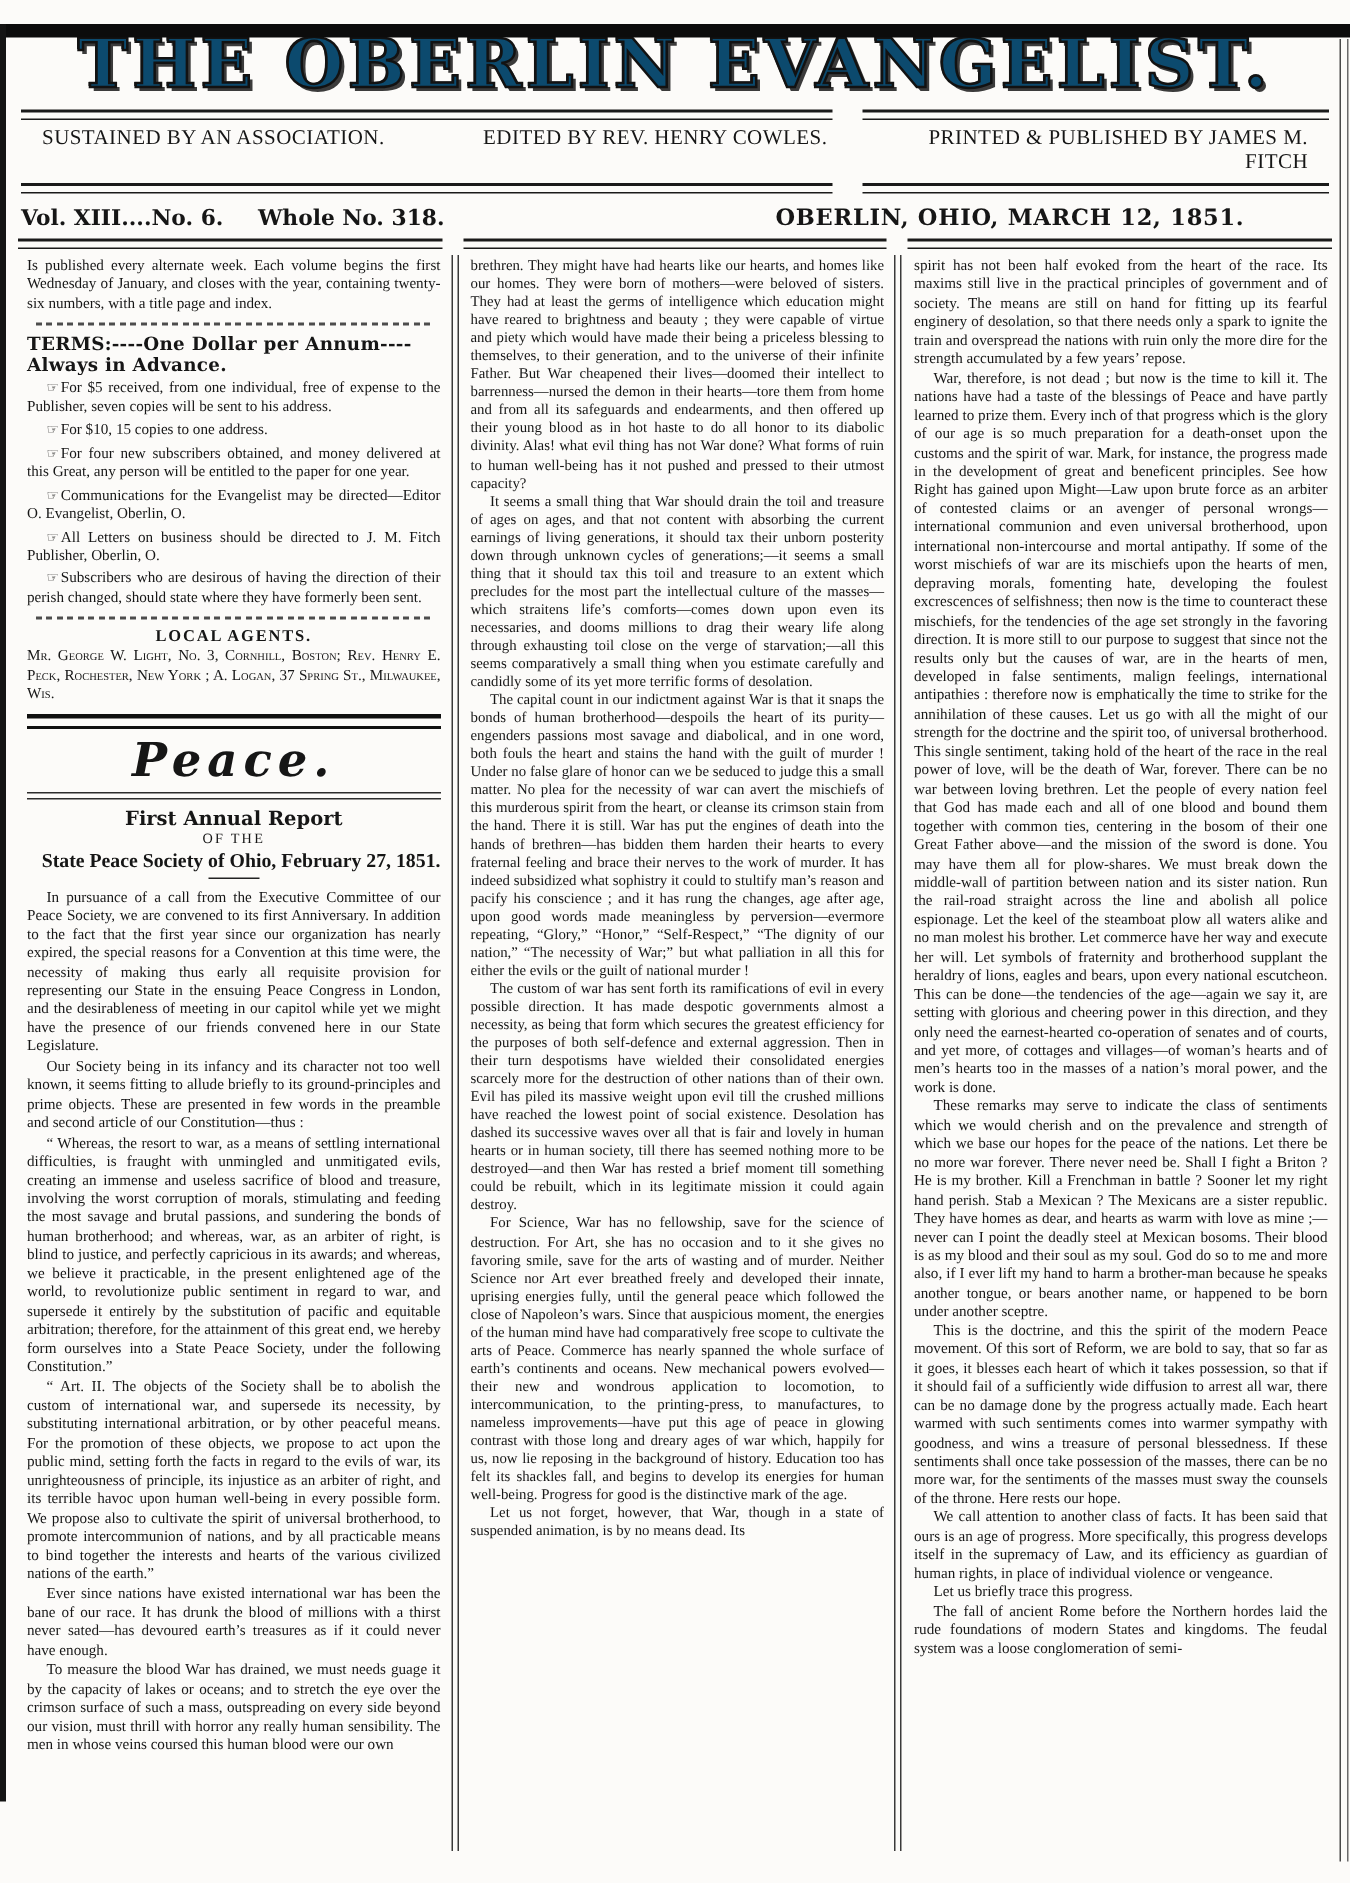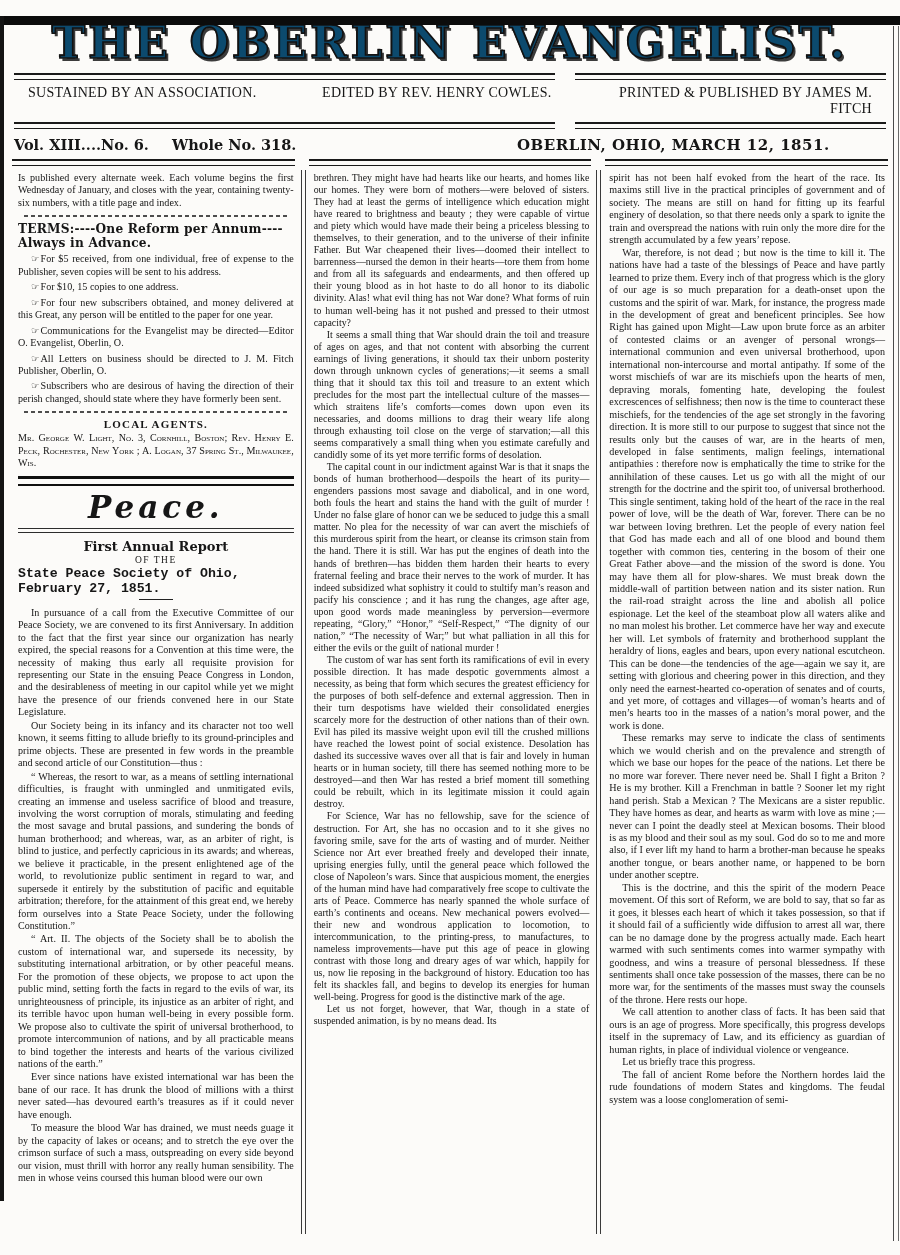--- a/index.html
+++ b/index.html
@@ -73,21 +73,21 @@
   .agents-text{font-variant:small-caps;}
   .heavy-rule{height:5px;border-top:3px solid #101010;border-bottom:2px solid #101010;margin:6px 0 3px;}
   .peace-title{
     text-align:center;margin:2px 0 1px;
     font-family:"DejaVu Serif",serif;font-weight:bold;font-style:italic;
     font-size:31px;letter-spacing:4px;
   }
   .thin-dbl{height:3px;border-top:1px solid #2d2d2d;border-bottom:1px solid #2d2d2d;margin:3px 0 6px;}
   .report-title{text-align:center;font-weight:bold;font-size:13px;margin:2px 0 1px;font-family:"DejaVu Serif",serif;}
   .of-the{text-align:center;font-size:9.5px;letter-spacing:1.5px;margin:1px 0;font-variant:small-caps;}
-  .society-title{text-align:left;font-weight:bold;font-size:13.2px;margin:1px 0 2px;font-family:Liberation Mono, monospace;}
+  .society-title{text-align:right;font-weight:bold;font-size:13.2px;margin:1px 0 2px;font-family:Liberation Serif, serif;}
   .small-dash{width:34px;border-top:1.2px solid #222;margin:3px auto 7px;}
 </style>
 </head>
 <body>
 
 <div class="page">
   <div class="edge-top"></div>
   <div class="edge-left"></div>
   <div class="edge-right"></div>
 
@@ -123,21 +123,21 @@
       <span class="dbl seg"></span>
   </div>
 
   <main class="columns">
 
     <section class="col col-left">
       <p class="bt noind">Is published every alternate week.   Each volume begins the first Wednesday of January, and closes with the year, containing twenty-six numbers, with a title page and index.</p>
 
       <div class="wavy"></div>
 
-      <div class="terms-head">TERMS:----One Reform per Annum----Always in Advance.</div>
+      <div class="terms-head">TERMS:----One Dollar per Annum----Always in Advance.</div>
 
       <p class="bt term"><span class="hand">☞</span><span>For $5 received, from one individual, free of expense to the Publisher, seven copies will be sent to his address.</span></p>
       <p class="bt term"><span class="hand">☞</span><span>For $10, 15 copies to one address.</span></p>
       <p class="bt term"><span class="hand">☞</span><span>For four new subscribers obtained, and money delivered at this Great, any person will be entitled to the paper for one year.</span></p>
       <p class="bt term"><span class="hand">☞</span><span>Communications for the Evangelist may be directed—Editor O. Evangelist, Oberlin, O.</span></p>
       <p class="bt term"><span class="hand">☞</span><span>All Letters on business should be directed to J. M. Fitch Publisher, Oberlin, O.</span></p>
       <p class="bt term"><span class="hand">☞</span><span>Subscribers who are desirous of having the direction of their perish changed, should state where they have formerly been sent.</span></p>
 
       <div class="wavy"></div>
 

